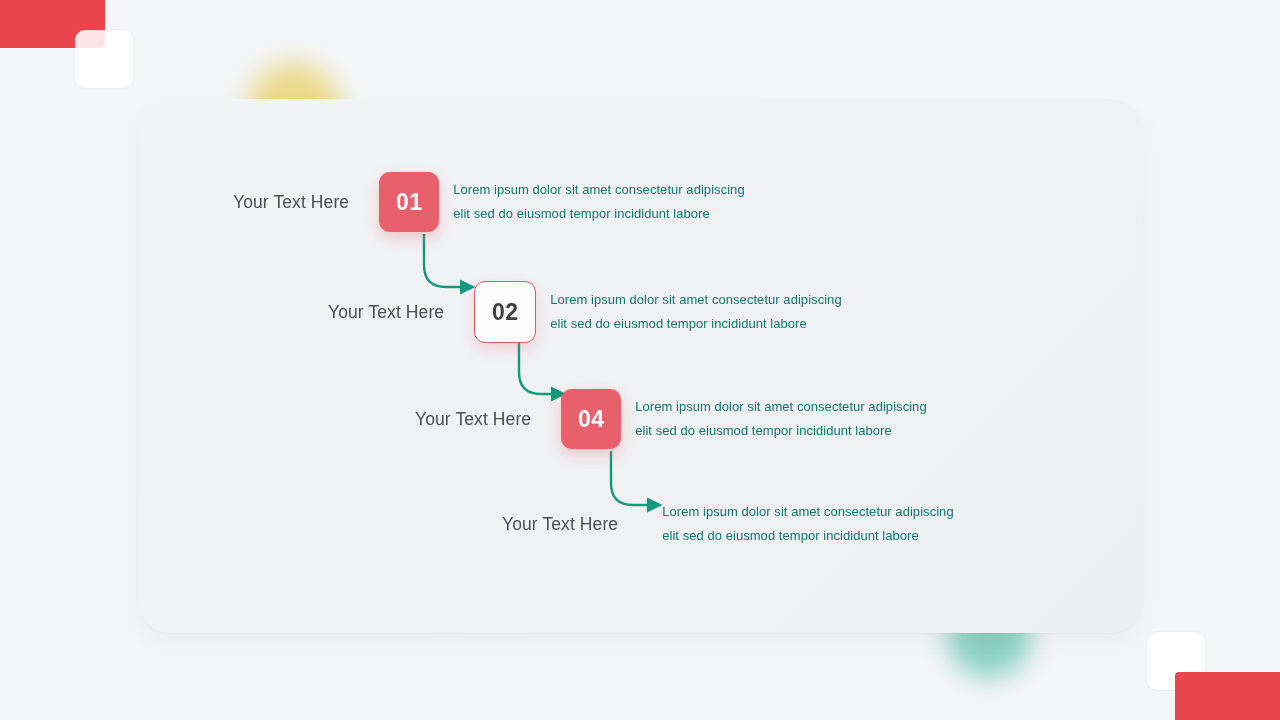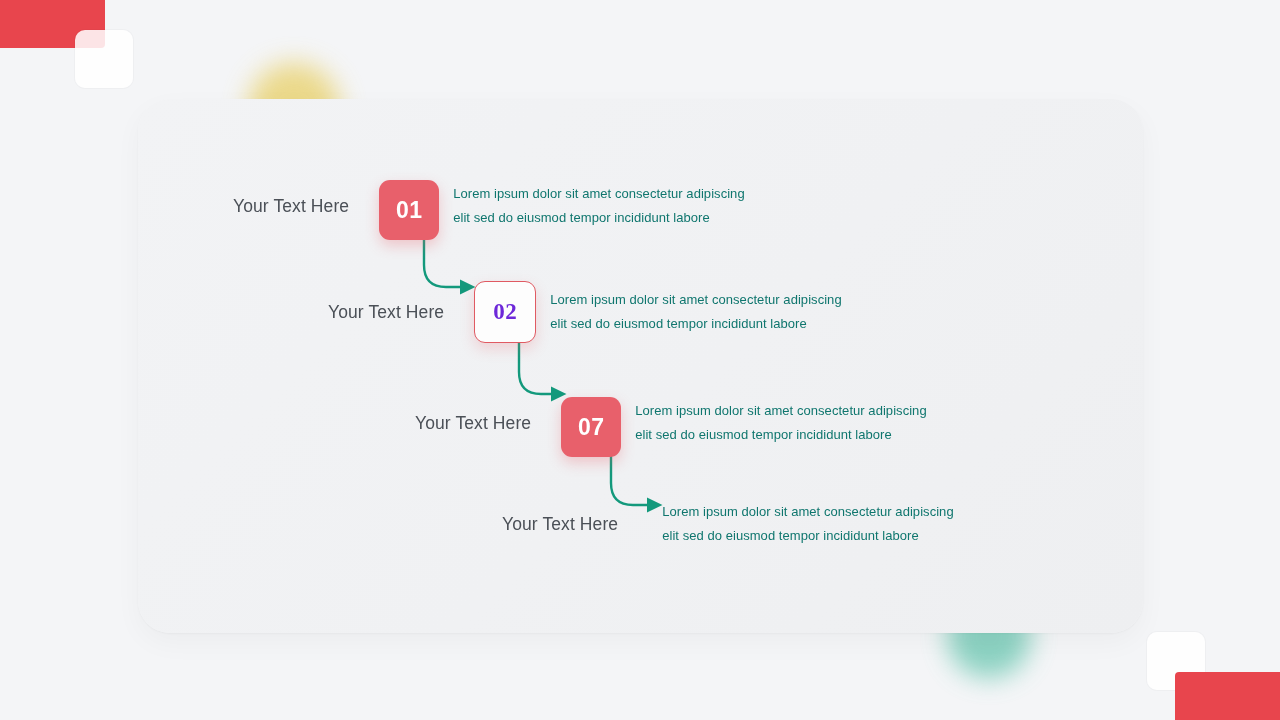--- a/index.html
+++ b/index.html
@@ -117,28 +117,26 @@
     justify-content: center;
     font-size: 23px;
     font-weight: bold;
     letter-spacing: 0.5px;
     flex: none;
   }
   .badge.filled {
     background: #e8606b;
     color: #ffffff;
     box-shadow: 0 6px 14px rgba(232,96,107,0.30);
-    margin-top: 8px;
   }
   .badge.outlined {
     background: #fdfdfd;
-    color: #6d28d9;
+    color: #404040;
     border: 1.5px solid #e05a62;
     box-shadow: 0 6px 14px rgba(232,96,107,0.22);
-    font-family: Liberation Serif, serif;
   }
   .step-body {
     font-size: 13px;
     line-height: 24px;
     color: #0f766e;
     white-space: nowrap;
     letter-spacing: 0.05px;
   }
   .step-body span { display: block; }
 
@@ -207,21 +205,21 @@
     <div class="gap-badge-body"></div>
     <div class="step-body">
       <span>Lorem ipsum dolor sit amet consectetur  adipiscing</span>
       <span>elit sed do eiusmod tempor incididunt  labore</span>
     </div>
   </div>
 
   <div class="step step-3">
     <div class="step-label">Your Text Here</div>
     <div class="gap-label-badge"></div>
-    <div class="badge filled">07</div>
+    <div class="badge filled">04</div>
     <div class="gap-badge-body"></div>
     <div class="step-body">
       <span>Lorem ipsum dolor sit amet consectetur  adipiscing</span>
       <span>elit sed do eiusmod tempor incididunt  labore</span>
     </div>
   </div>
 
   <div class="step step-4">
     <div class="step-label">Your Text Here</div>
     <div class="gap-label-badge"></div>

